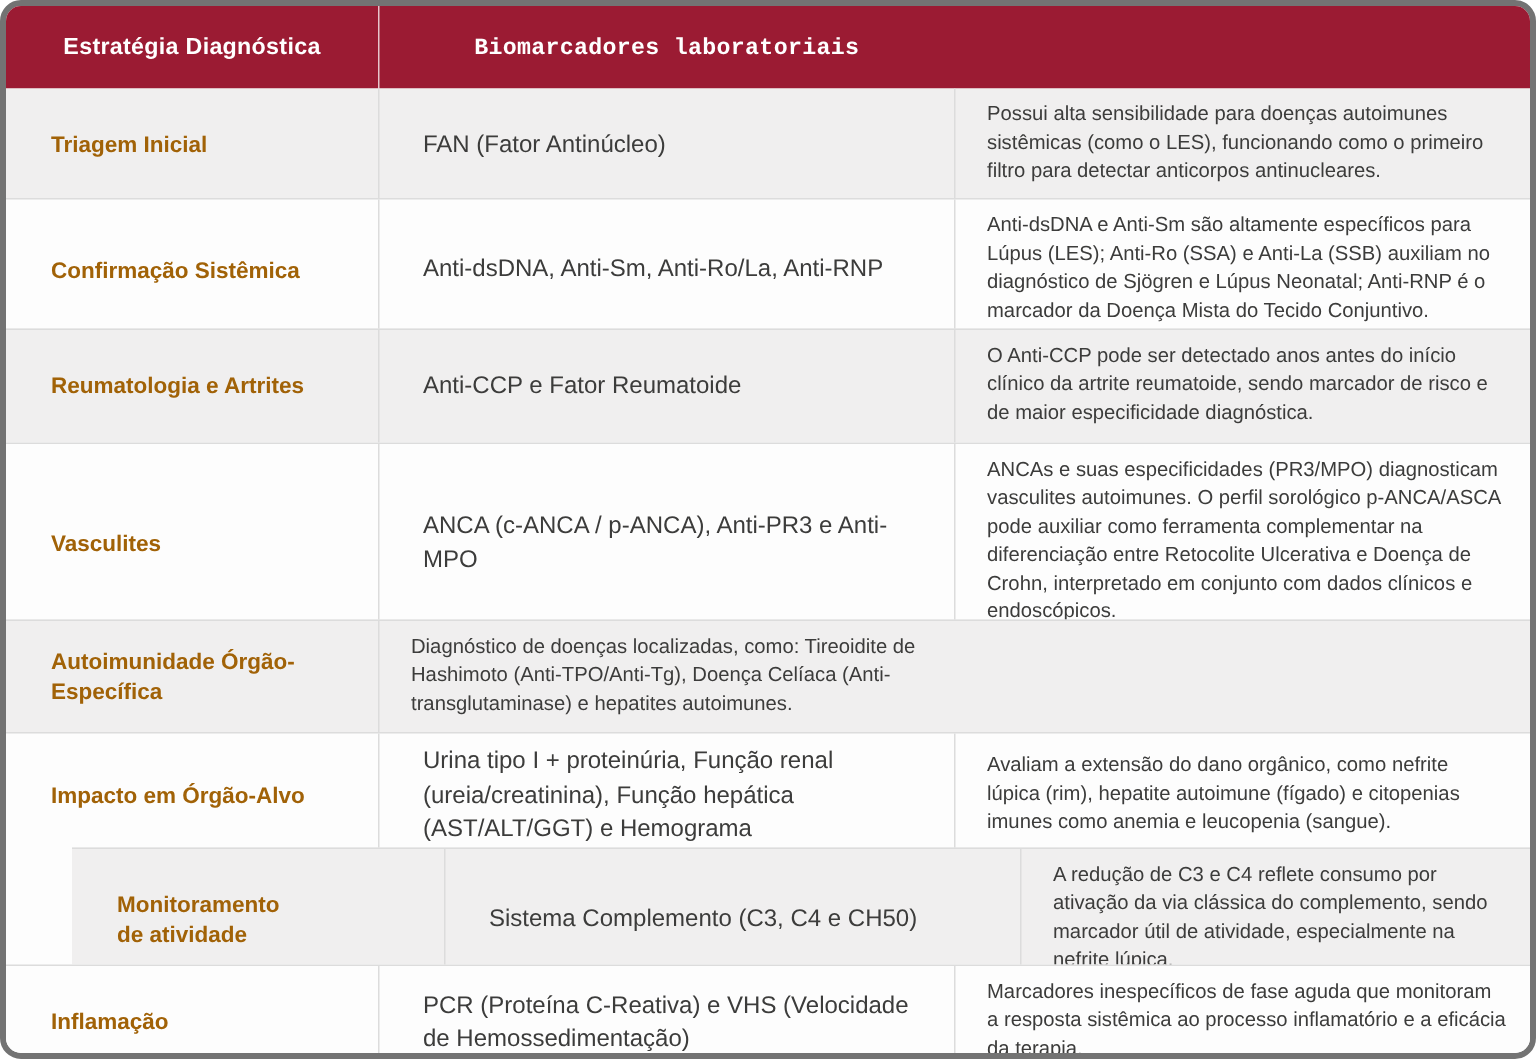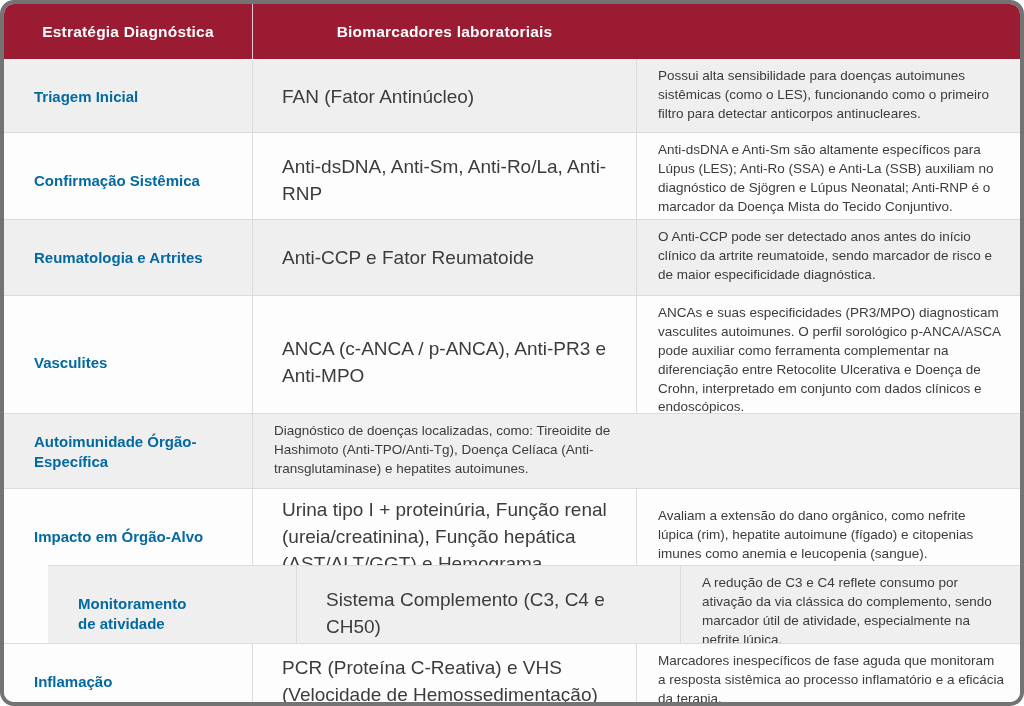--- a/index.html
+++ b/index.html
@@ -8,32 +8,32 @@
     position:absolute;inset:0;box-sizing:border-box;
     border:4px solid #737373;border-radius:14px;overflow:hidden;
     display:flex;flex-direction:column;background:#fdfdfd;
   }
   .row{display:grid;grid-template-columns:248px 384px 1fr;flex-shrink:0;}
   .header-row{background:#9b1b33;}
   .header-cell{
     display:flex;align-items:center;justify-content:center;
     color:#ffffff;font-weight:bold;font-size:15.5px;letter-spacing:.2px;
   }
-  .header-cell + .header-cell{border-left:1px solid rgba(255,255,255,.75);}
+  .header-cell + .header-cell{border-left:1px solid rgba(255,255,255,.75);font-family:Liberation Mono, monospace;}
   .body-row{background:#fdfdfd;}
   .body-row.alt{background:#f0efef;}
   .body-row + .body-row{border-top:1px solid #dcdcdc;}
   .cell{display:flex;align-items:center;box-sizing:border-box;}
   .cell + .cell{border-left:1px solid #dcdcdc;}
   .col-strategy{
-    font-weight:bold;color:#0369a1;font-size:15px;line-height:1.35;
+    font-weight:bold;color:#a16207;font-size:15px;line-height:1.35;
     padding:8px 14px 8px 30px;white-space:pre-line;
   }
   .col-bio{
-    color:#3c3c3b;font-size:19px;line-height:1.42;
+    color:#3c3c3b;font-size:16px;line-height:1.42;
     padding:8px 24px 8px 29px;
   }
   .col-rel{
     color:#3c3c3b;font-size:13.5px;line-height:1.4;
     padding:8px 16px 12px 21px;
   }
 </style>
 </head>
 <body>
 

